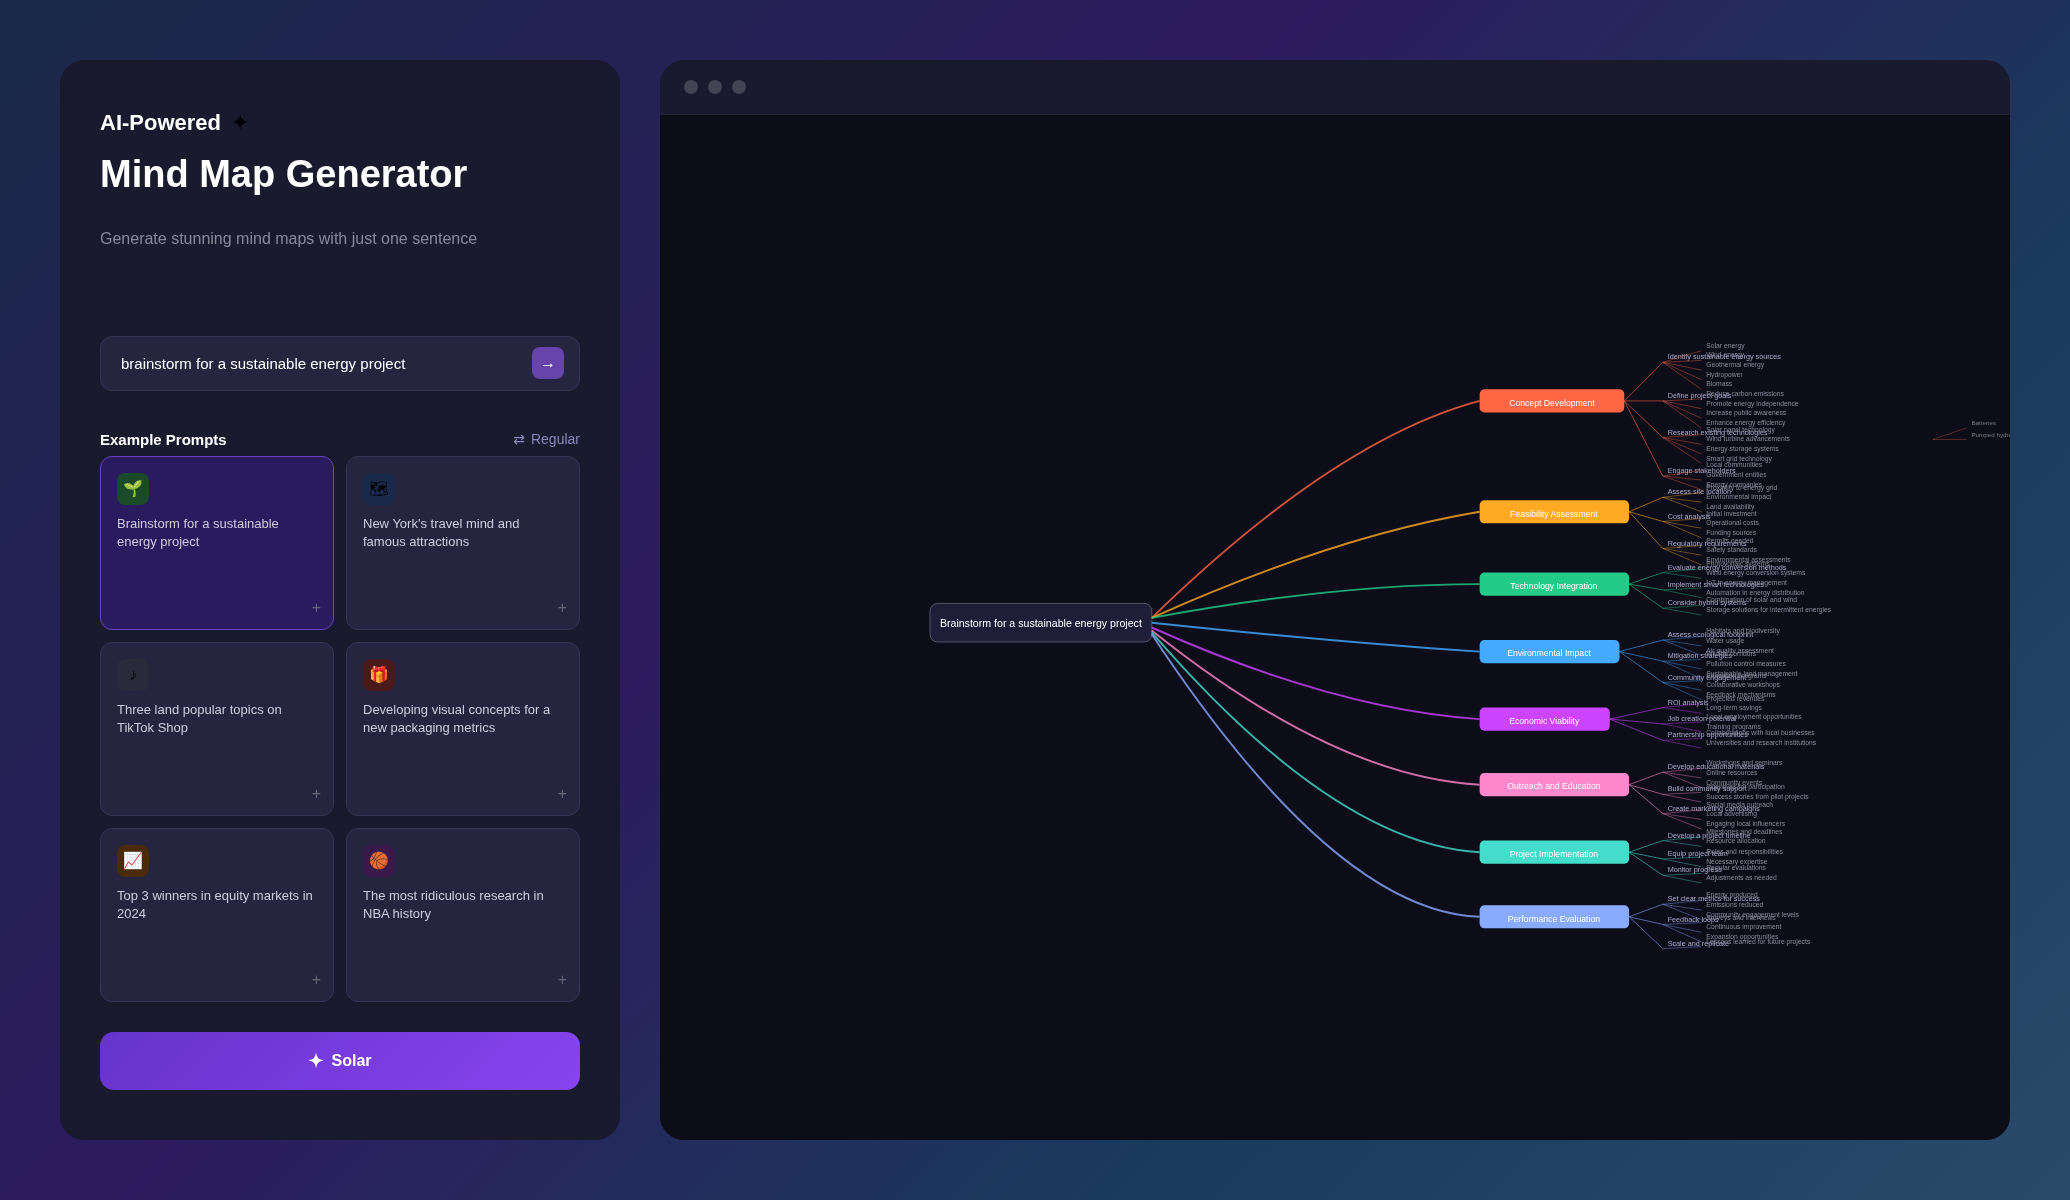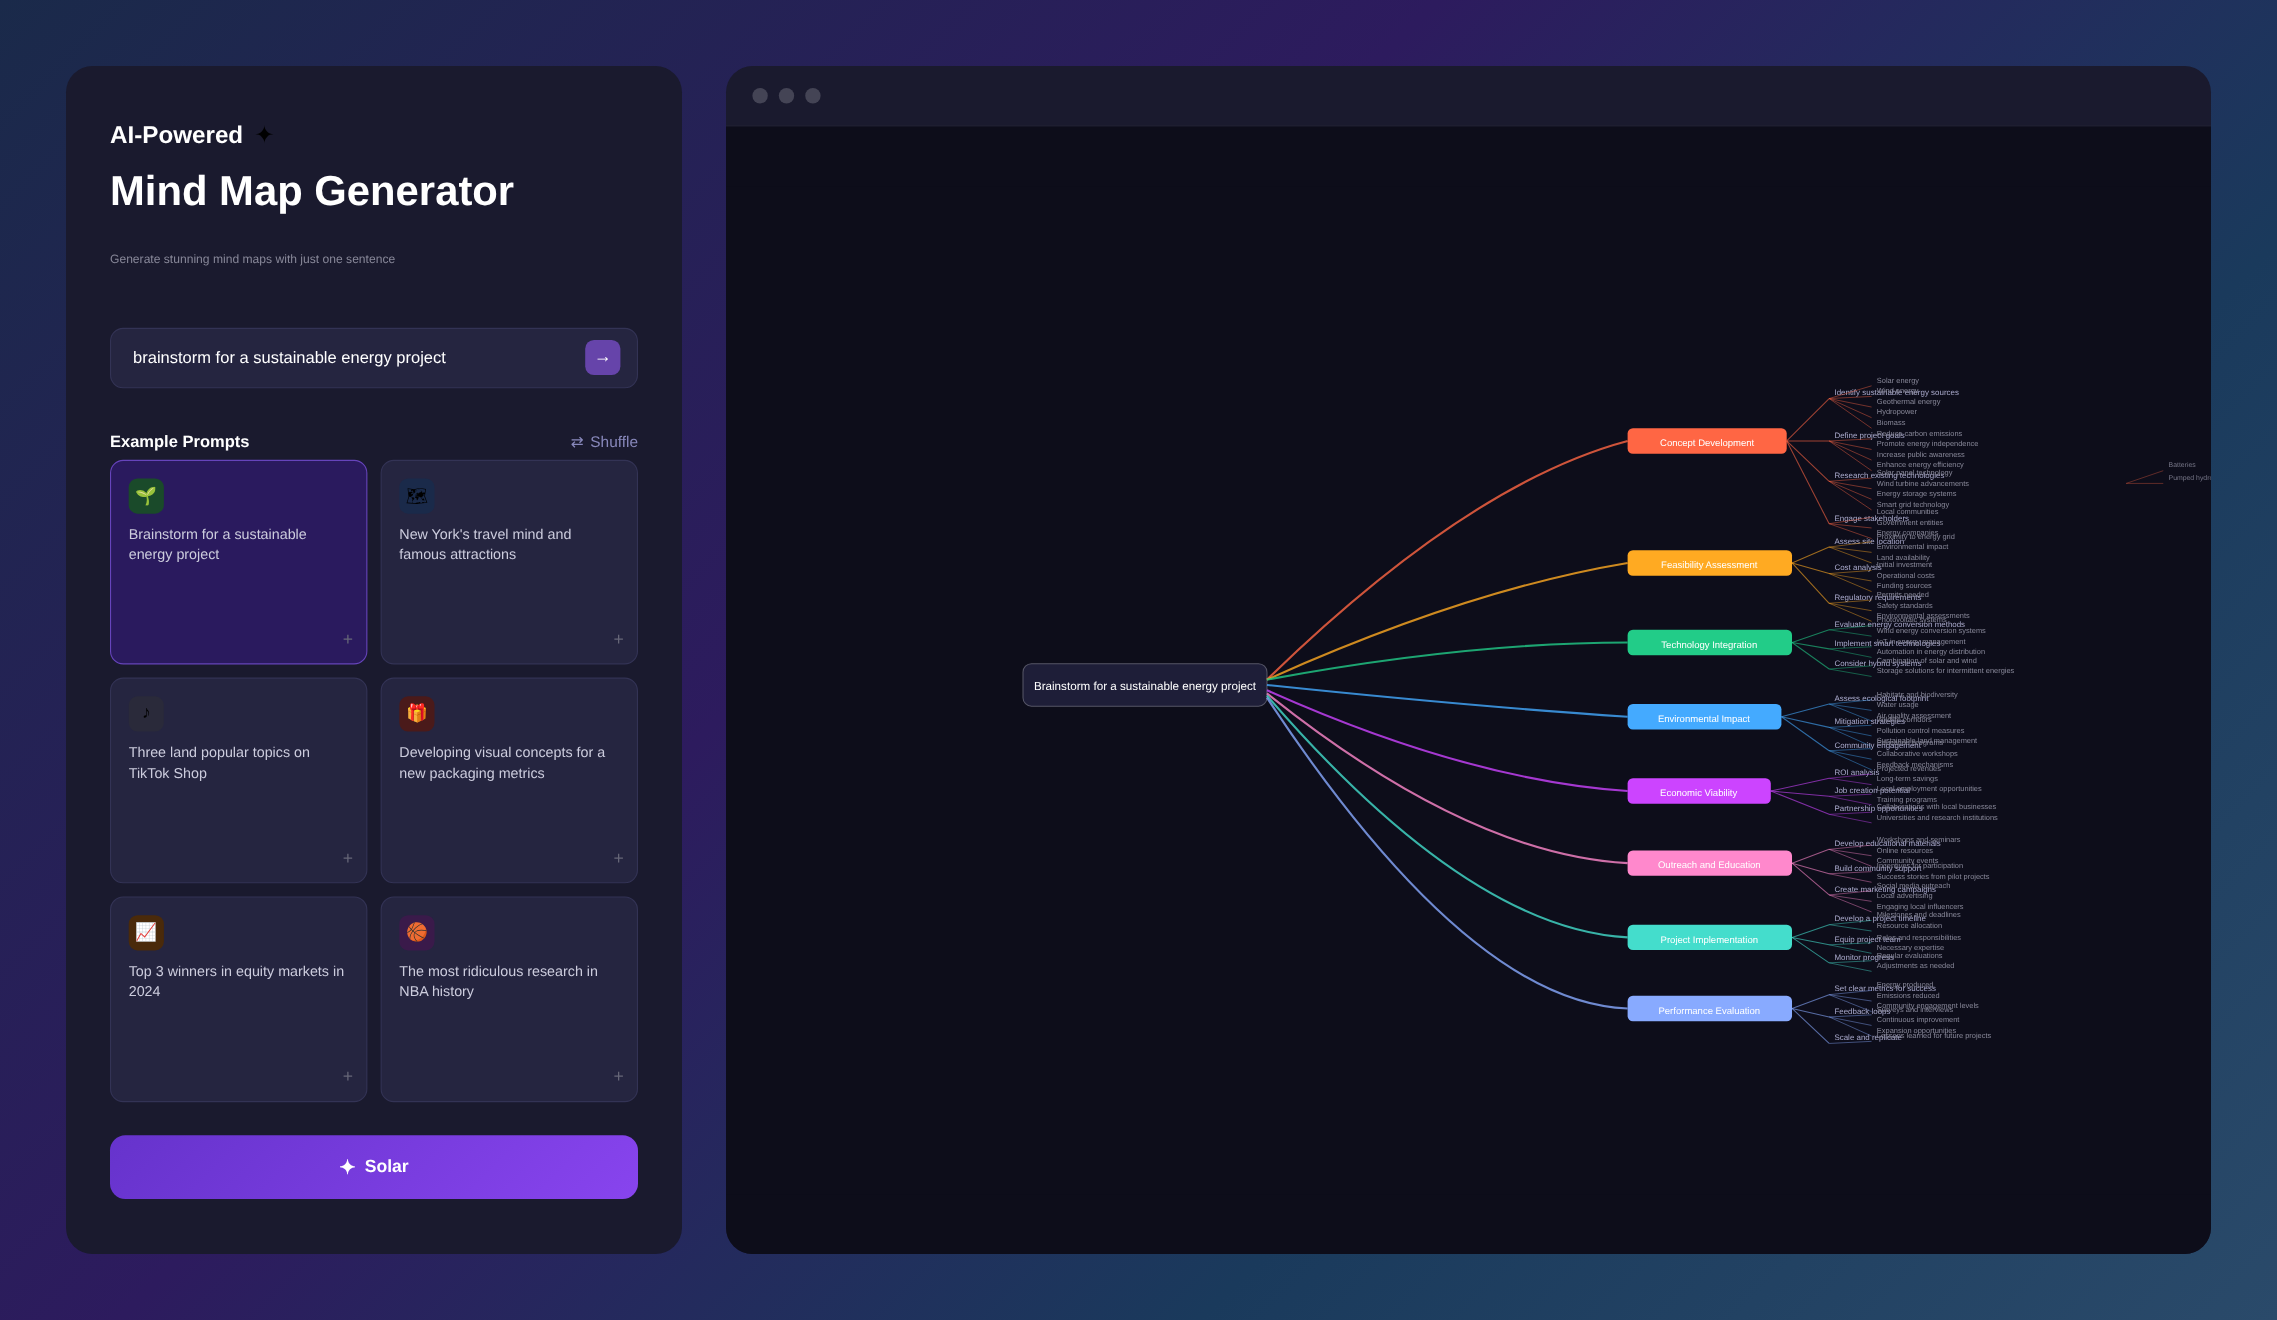--- a/index.html
+++ b/index.html
@@ -48,22 +48,22 @@
     .main-title {
       color: #ffffff;
       font-size: 38px;
       font-weight: 700;
       line-height: 1.2;
       margin-bottom: 32px;
     }
 
     .subtitle {
       color: #888899;
-      font-size: 11px;
-      margin-bottom: 56px;
+      font-size: 16px;
+      margin-bottom: 88px;
     }
 
     .search-container {
       position: relative;
       margin-bottom: 40px;
     }
 
     .search-input {
       width: 100%;
       padding: 18px 50px 18px 20px;
@@ -256,21 +256,21 @@
 
   <div class="search-container">
     <input class="search-input" type="text" value="brainstorm for a sustainable energy project" style="">
     <div class="search-arrow"></div>
   </div>
 
   <div class="example-header">
     <span class="example-label">Example Prompts</span>
     <button class="shuffle-btn">
       <span>⇄</span>
-      <span>Shuffle</span>
+      <span>Regular</span>
     </button>
   </div>
 
   <div class="prompts-grid">
     <div class="prompt-card active">
       <div class="prompt-icon green">🌱</div>
       <div class="prompt-text">Brainstorm for a sustainable energy project</div>
       <span class="prompt-plus">+</span>
     </div>
 

